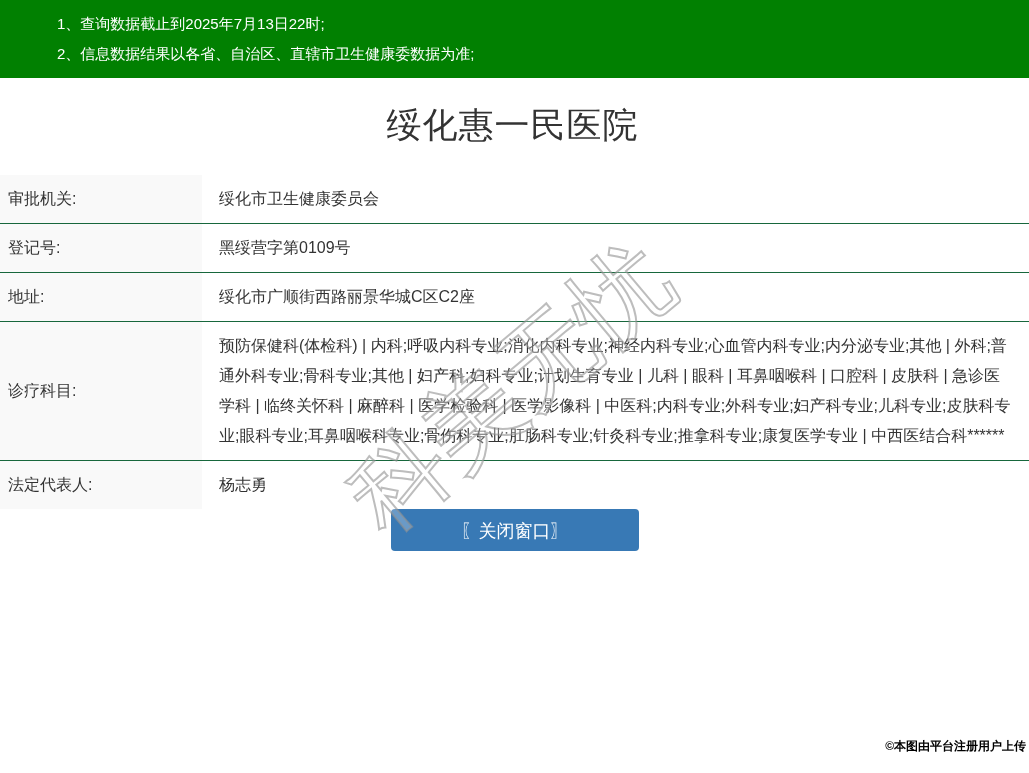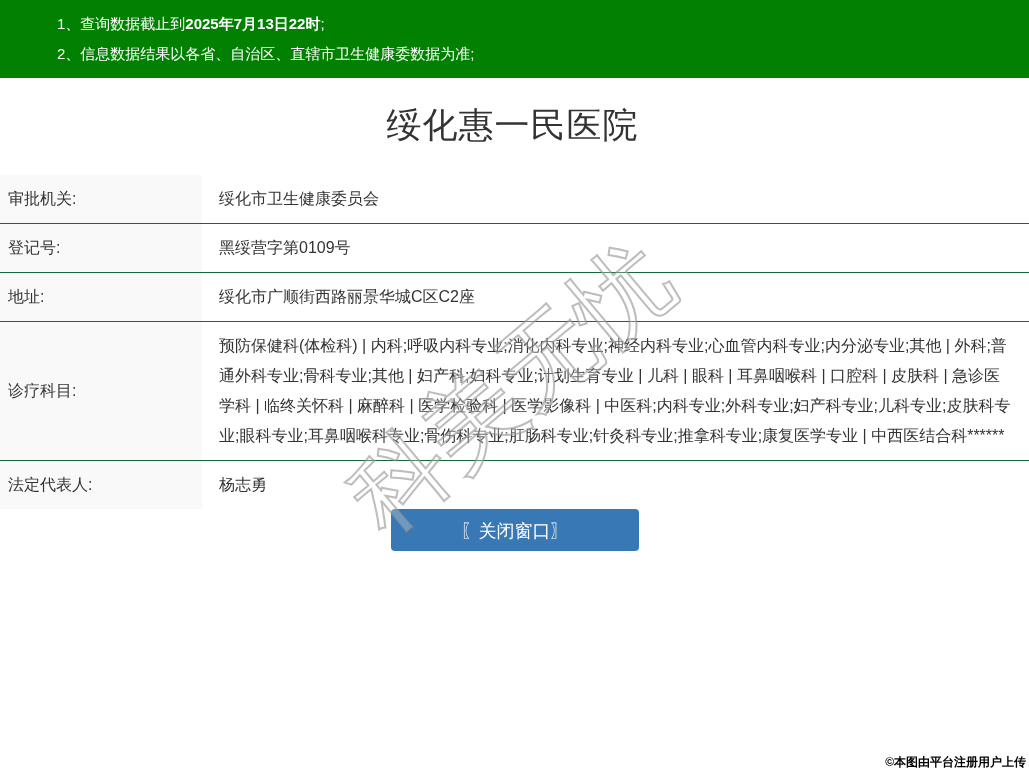--- a/index.html
+++ b/index.html
@@ -9,21 +9,21 @@
     font-family:"Liberation Sans","DejaVu Sans",sans-serif;
   }
   
   .notice-banner{
     background:#018001;color:#ffffff;
     padding:9px 10px 9px 57px;
   }
   .notice-line{
     font-size:15px;line-height:30px;white-space:nowrap;
   }
-  .notice-line b{font-weight:bold;text-align:center;}
+  .notice-line b{font-weight:normal;text-align:center;}
   
   .page-title{
     text-align:center;
     padding:24px 4px 26px 0;
     font-size:35px;
     color:#333333;
     letter-spacing:1px;
   }
   
   table.info-table{
@@ -81,21 +81,21 @@
     transform:rotate(-40deg);
     transform-origin:0 50%;
     color:rgba(255,255,255,0.25);
     -webkit-text-stroke:2px rgba(145,145,145,0.6);
     pointer-events:none;
     z-index:10;
   }
   
   .upload-note{
     position:absolute;
-    right:3px;bottom:2px;
+    right:3px;bottom:18px;
     font-size:12px;
     font-weight:bold;
     color:#000000;
     text-shadow:
       -1px -1px 0 #ffffff, 1px -1px 0 #ffffff,
       -1px  1px 0 #ffffff, 1px  1px 0 #ffffff;
     z-index:11;
   }
 </style>
 </head>

